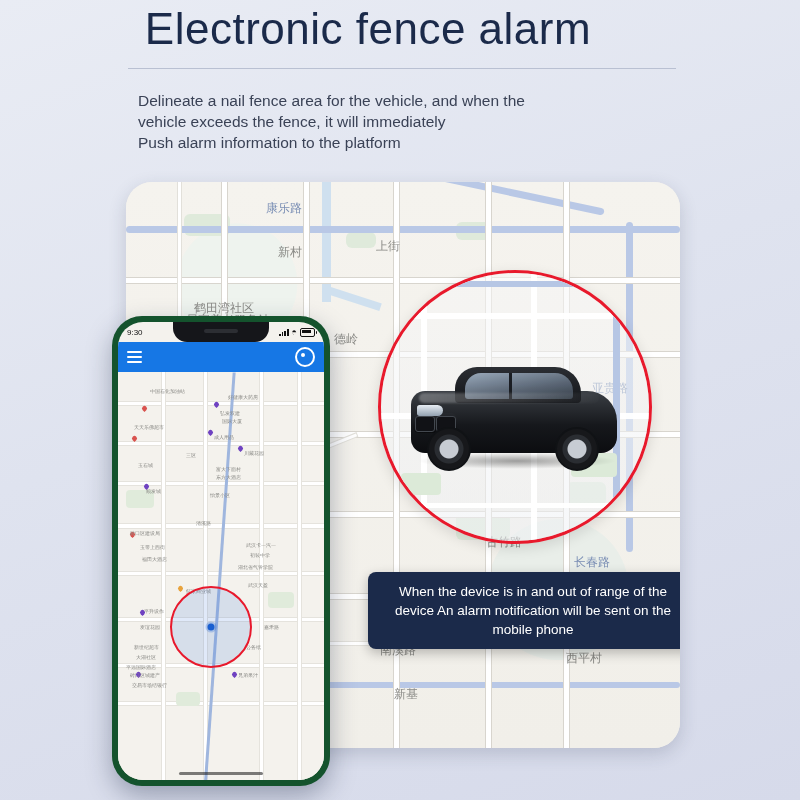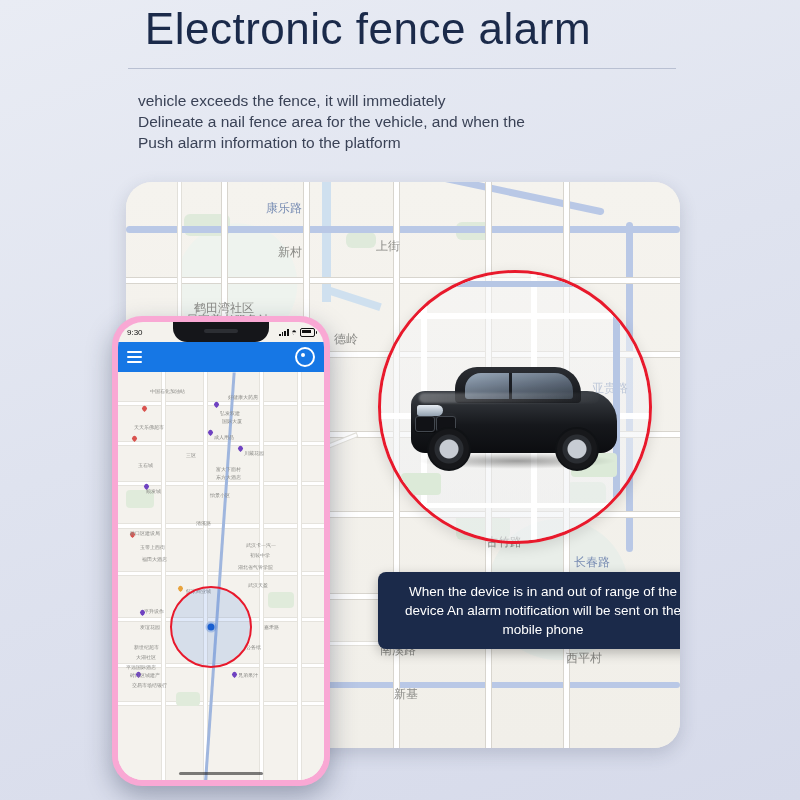--- a/index.html
+++ b/index.html
@@ -228,41 +228,41 @@
     left: 16px; top: 32px;
     width: 180px; height: 10px;
     background: linear-gradient(90deg, rgba(255,255,255,0.28), rgba(255,255,255,0.02));
     border-radius: 8px;
     filter: blur(1px);
   }
 
   
   .callout {
     position: absolute;
-    left: 252px;
+    left: 242px;
     top: 390px;
     width: 302px;
     padding: 10px 14px;
     background: #1b2a4a;
     color: #ffffff;
     border-radius: 8px;
     font-size: 13.5px;
     line-height: 19px;
     text-align: center;
     box-shadow: 0 4px 12px rgba(0,0,0,0.25);
   }
 
   
   .phone {
     position: absolute;
     left: 112px;
     top: 316px;
     width: 218px;
     height: 470px;
-    background: #f9a8d4;
+    background: #14532d;
     border-radius: 30px;
     box-shadow: 0 10px 26px rgba(30,40,70,0.35);
     padding: 6px;
     box-sizing: border-box;
   }
   .phone-screen {
     position: relative;
     width: 100%;
     height: 100%;
     border-radius: 25px;
@@ -387,22 +387,22 @@
     z-index: 6;
   }
 </style>
 </head>
 <body>
 
 <div class="header">
   <div class="title">Electronic fence alarm</div>
   <div class="title-rule"></div>
   <div class="subtitle">
+    <div>Delineate a nail fence area for the vehicle, and when the</div>
     <div>vehicle exceeds the fence, it will immediately</div>
-    <div>Delineate a nail fence area for the vehicle, and when the</div>
     <div>Push alarm information to the platform</div>
   </div>
 </div>
 
 <div class="map-panel">
   <div class="map-bg"></div>
 
   <div class="water" style="left:196px;top:0;width:9px;height:120px;"></div>
   <div class="water" style="left:196px;top:112px;width:60px;height:8px;transform:rotate(18deg);"></div>
   <div class="park" style="left:58px;top:32px;width:46px;height:22px;"></div>

